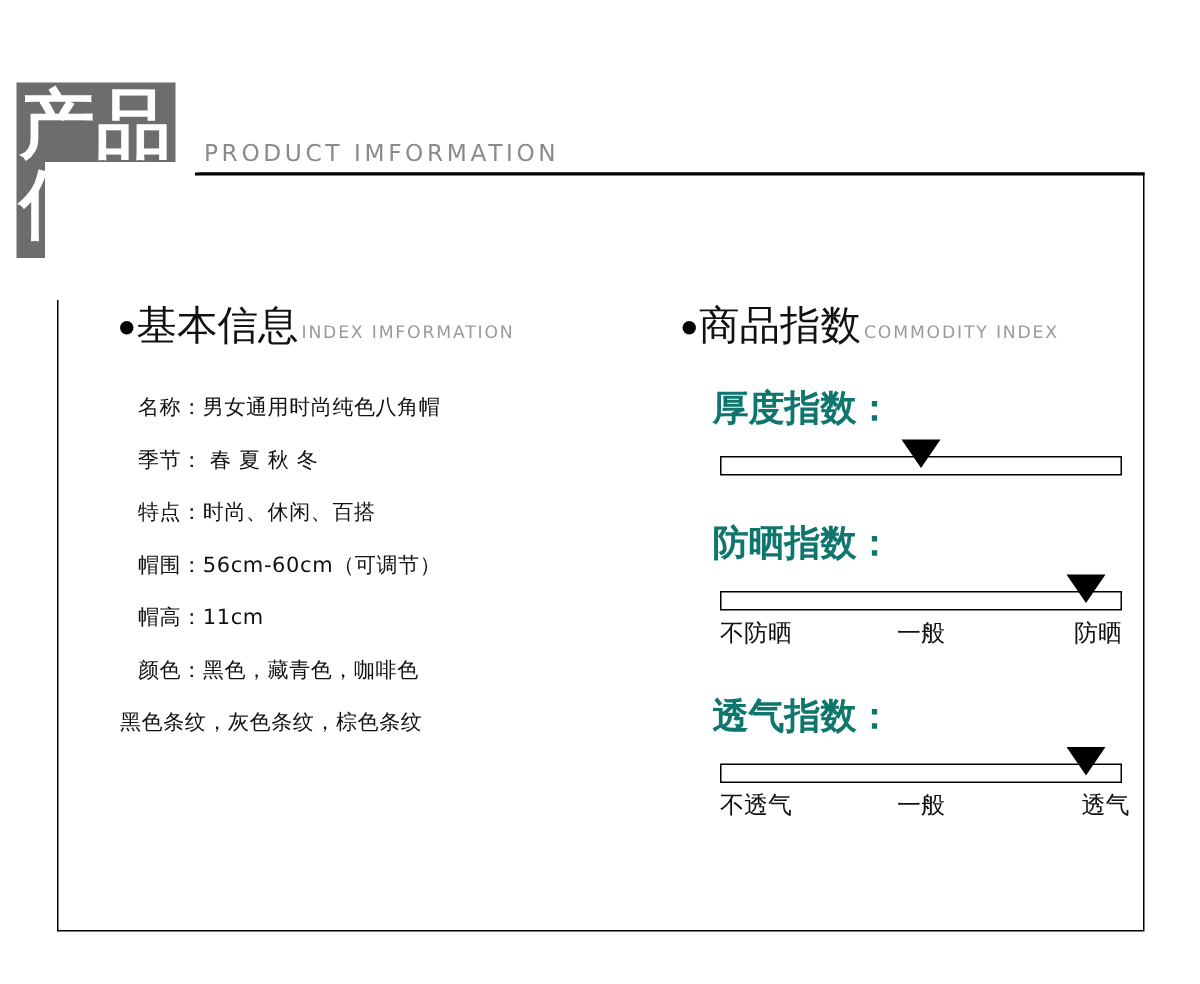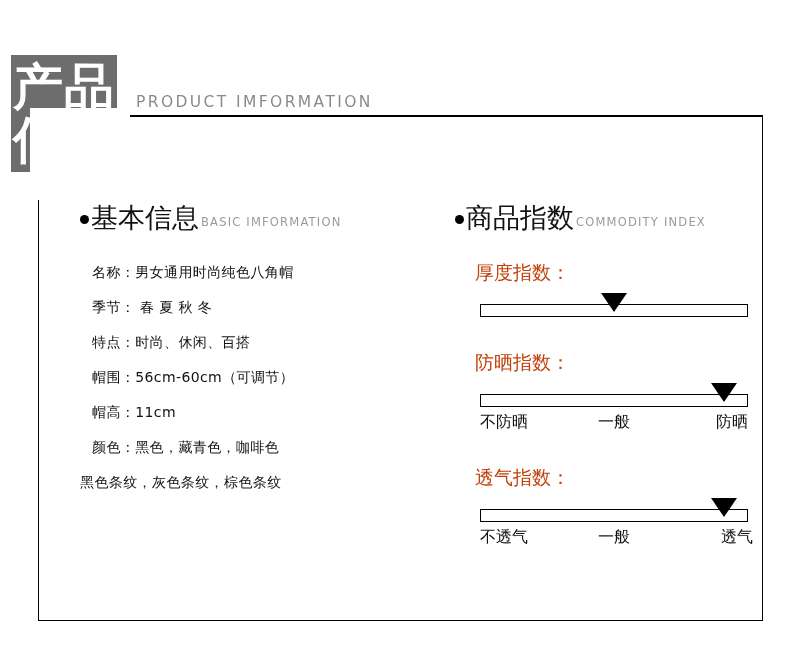--- a/index.html
+++ b/index.html
@@ -27,21 +27,21 @@
     flex-direction: column;
     align-items: center;
     justify-content: center;
   }
   #logo-badge .logo-line {
     color: #ffffff;
     font-weight: bold;
     font-size: 50px;
     line-height: 53px;
     letter-spacing: 1px;
-    font-family: Liberation Serif, serif;
+    font-family: Liberation Mono, monospace;
     white-space: nowrap;
   }
 
   #header-en {
     position: absolute;
     left: 136px;
     top: 93px;
     font-size: 15.5px;
     letter-spacing: 2.4px;
     color: #8a8a8a;
@@ -147,26 +147,27 @@
 
   
   #meters {
     margin-top: 26px;
   }
   .meter {
     margin-bottom: 28px;
     position: relative;
   }
   .meter-label {
-    font-size: 19px;
-    color: #c2410c;
+    font-size: 24px;
+    color: #0f766e;
     line-height: 26px;
     padding-left: 20px;
     white-space: nowrap;
     font-family: "DejaVu Sans", "Liberation Sans", sans-serif;
+    font-weight: bold;
   }
   .meter-bar-wrap {
     position: relative;
     height: 34px;
     margin-top: 2px;
   }
   .meter-bar {
     position: absolute;
     left: 25px;
     top: 17px;
@@ -211,21 +212,21 @@
 <div id="header-en">PRODUCT IMFORMATION</div>
 
 <div id="main-frame"></div>
 <div id="frame-top-mask"></div>
 <div id="header-rule"></div>
 
 <div id="left-col">
   <div class="section-head">
     <span class="bullet-dot"></span>
     <span class="cn">基本信息</span>
-    <span class="en">BASIC IMFORMATION</span>
+    <span class="en">INDEX IMFORMATION</span>
   </div>
   <div id="spec-list">
     <div class="spec-row indent">名称：男女通用时尚纯色八角帽</div>
     <div class="spec-row indent">季节： 春  夏  秋  冬</div>
     <div class="spec-row indent">特点：时尚、休闲、百搭</div>
     <div class="spec-row indent">帽围：56cm-60cm（可调节）</div>
     <div class="spec-row indent">帽高：11cm</div>
     <div class="spec-row indent">颜色：黑色，藏青色，咖啡色</div>
     <div class="spec-row noindent">黑色条纹，灰色条纹，棕色条纹</div>
   </div>

